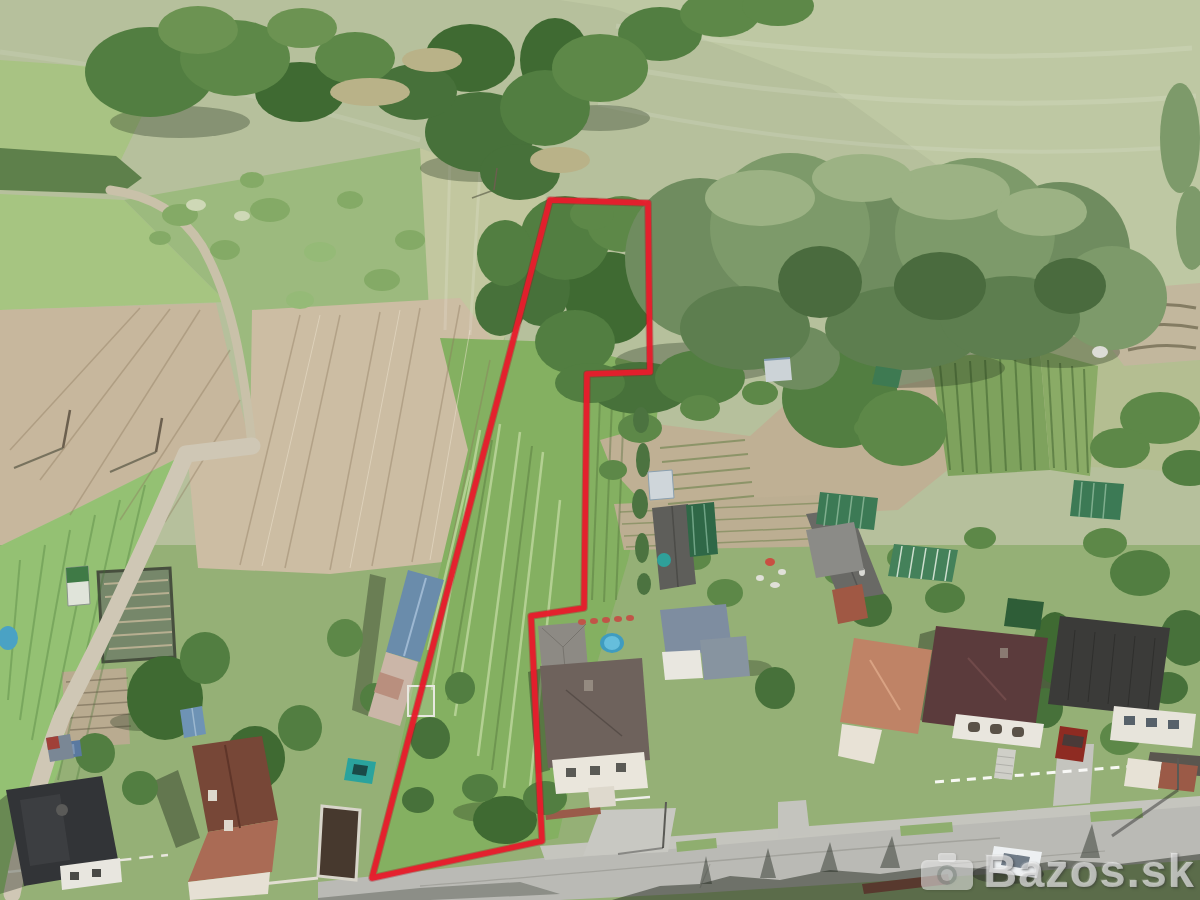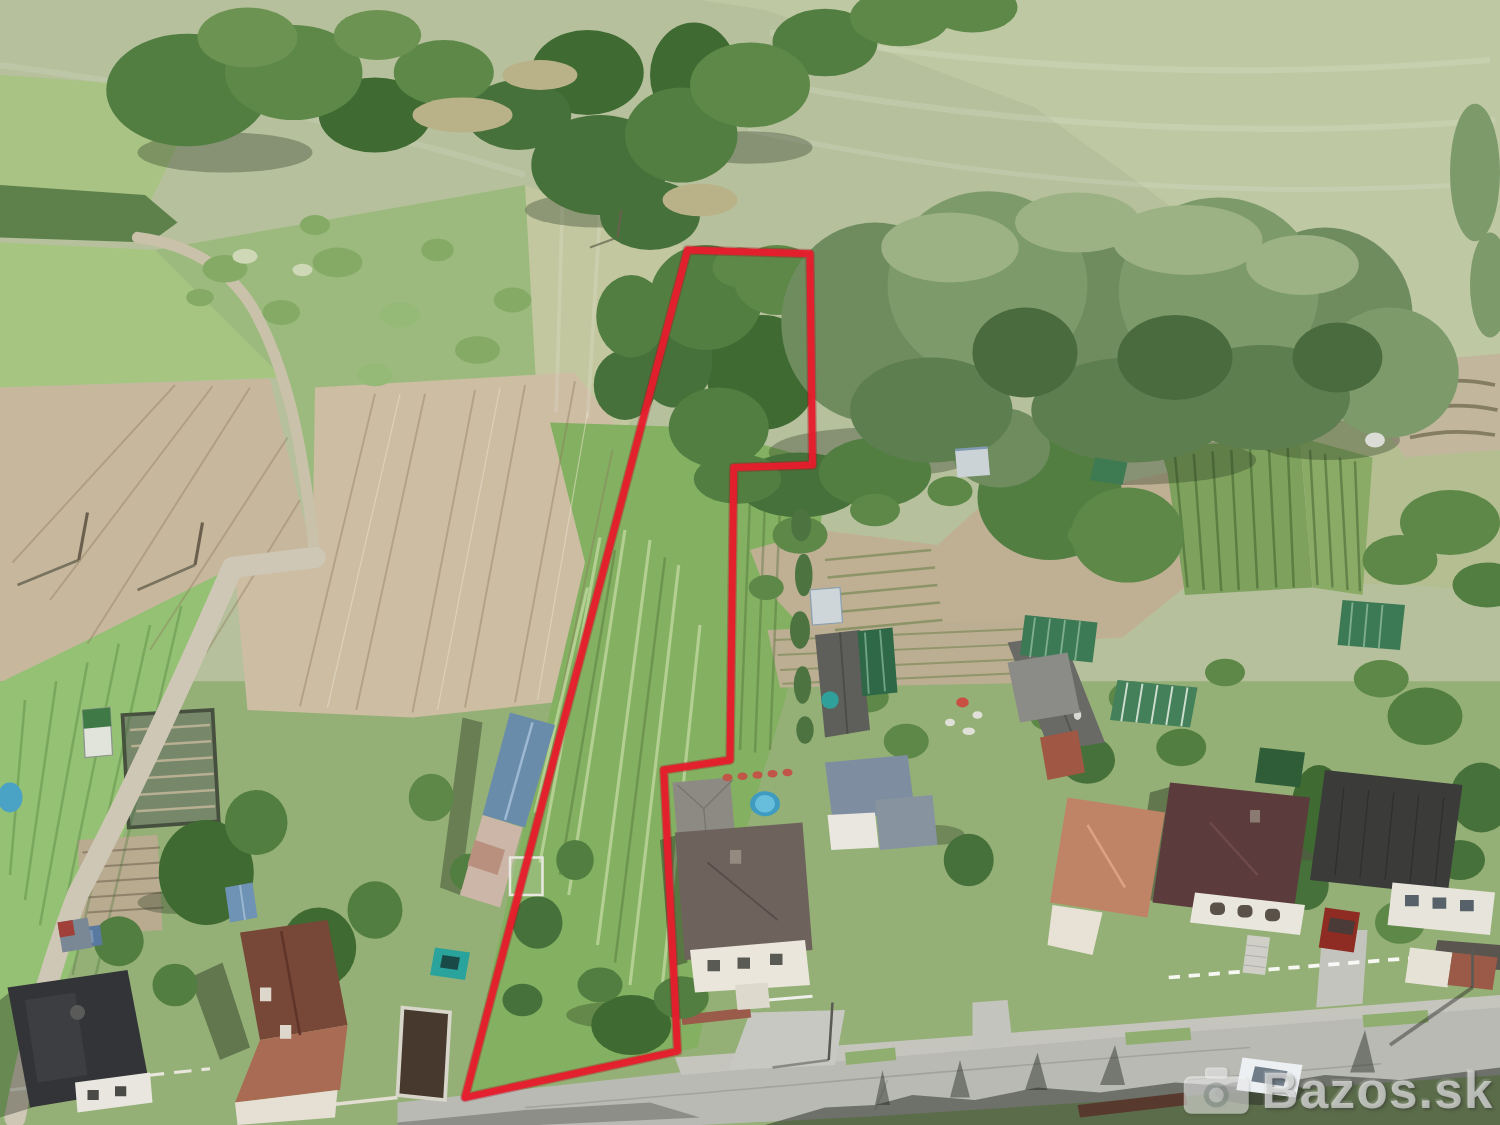--- a/index.html
+++ b/index.html
@@ -1,20 +1,20 @@
 <!DOCTYPE html>
 <html><head>
 <meta charset="utf-8">
 <style>
   html,body{margin:0;padding:0;background:#1a1a1a;}
   .photo{position:relative;width:1200px;height:900px;overflow:hidden;background:#b6c09c;font-family:"Liberation Sans",sans-serif;}
   .photo svg.scene{position:absolute;left:0;top:0;width:100%;height:100%;display:block;}
   .watermark{position:absolute;right:5px;bottom:6px;display:flex;align-items:center;gap:8px;pointer-events:none;
     filter:drop-shadow(1px 1px 1px rgba(0,0,0,0.25));}
-  .watermark .wm-text{font-size:41px;font-weight:bold;letter-spacing:1px;color:rgba(255,255,255,0.58);
+  .watermark .wm-text{font-size:47px;font-weight:bold;letter-spacing:1px;color:rgba(255,255,255,0.58);
     text-shadow:1px 1px 2px rgba(70,70,70,0.45), -1px -1px 1px rgba(255,255,255,0.18);line-height:1;}
   .watermark .wm-cam{width:56px;height:44px;opacity:0.9;}
 </style>
 </head>
 <body>
 
 <div class="photo">
   <svg class="scene" id="scene" xmlns="http://www.w3.org/2000/svg" viewBox="0 0 1200 900" preserveAspectRatio="none">
       <rect x="0" y="0" width="1200" height="900" fill="#b6c09c"></rect>
       <polygon points="560,0 1200,0 1200,290 1126,299 1034,258 938,166 828,86 700,38 612,8" fill="#bec8a3"></polygon>

